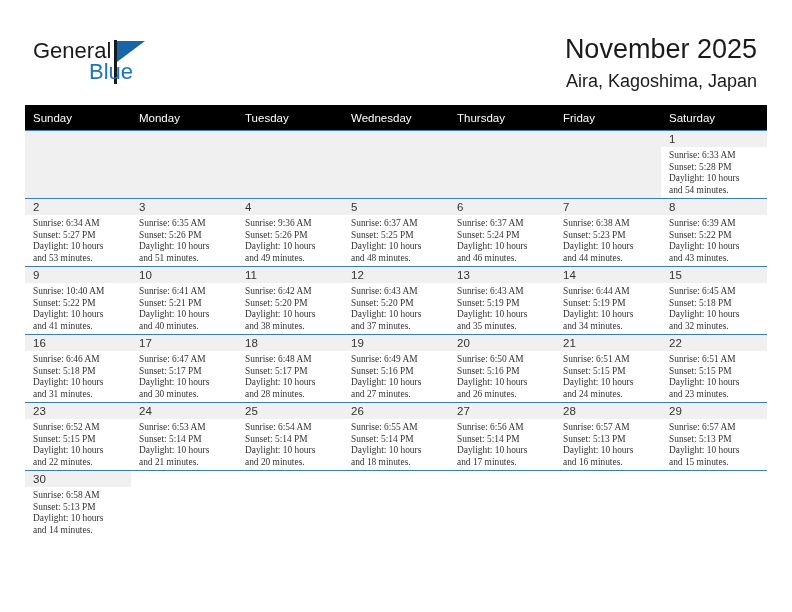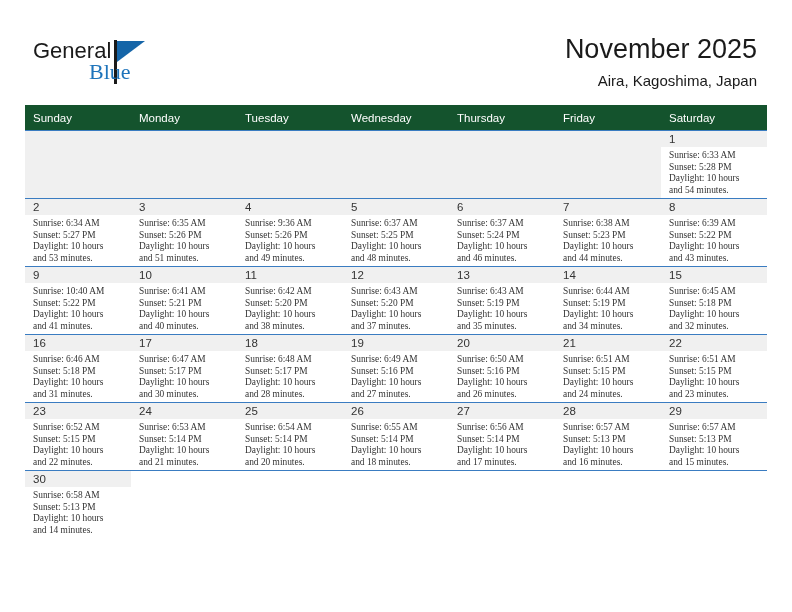--- a/index.html
+++ b/index.html
@@ -44,21 +44,21 @@
     letter-spacing: 0px;
     color: #1a1a1a;
     font-family: "Liberation Sans", sans-serif;
   }
   .logo-blue {
     position: absolute;
     left: 56px;
     top: 21px;
     font-size: 22px;
     color: #1e74bb;
-    font-family: Liberation Serif, serif;
+    font-family: Liberation Sans, sans-serif;
   }
   .logo-flag {
     position: absolute;
     left: 84px;
     top: 3px;
     width: 0;
     height: 0;
     border-top: 21px solid #1565a8;
     border-right: 28px solid transparent;
   }
@@ -77,38 +77,38 @@
     top: 33px;
     text-align: right;
   }
   .cal-title {
     font-size: 27px;
     color: #1a1a1a;
     line-height: 32px;
     white-space: nowrap;
   }
   .cal-subtitle {
-    font-size: 15px;
+    font-size: 18px;
     color: #1a1a1a;
     line-height: 20px;
     margin-top: 6px;
     white-space: nowrap;
   }
 
   
   .calendar {
     position: absolute;
     left: 25px;
     top: 105px;
     width: 742px;
     border-collapse: collapse;
     table-layout: fixed;
   }
   .calendar th {
-    background: #14532d;
+    background: #000000;
     color: #ffffff;
     font-size: 11.5px;
     font-weight: normal;
     text-align: left;
     padding: 5px 0 5px 8px;
     height: 15px;
     border: none;
   }
   .calendar td {
     vertical-align: top;

